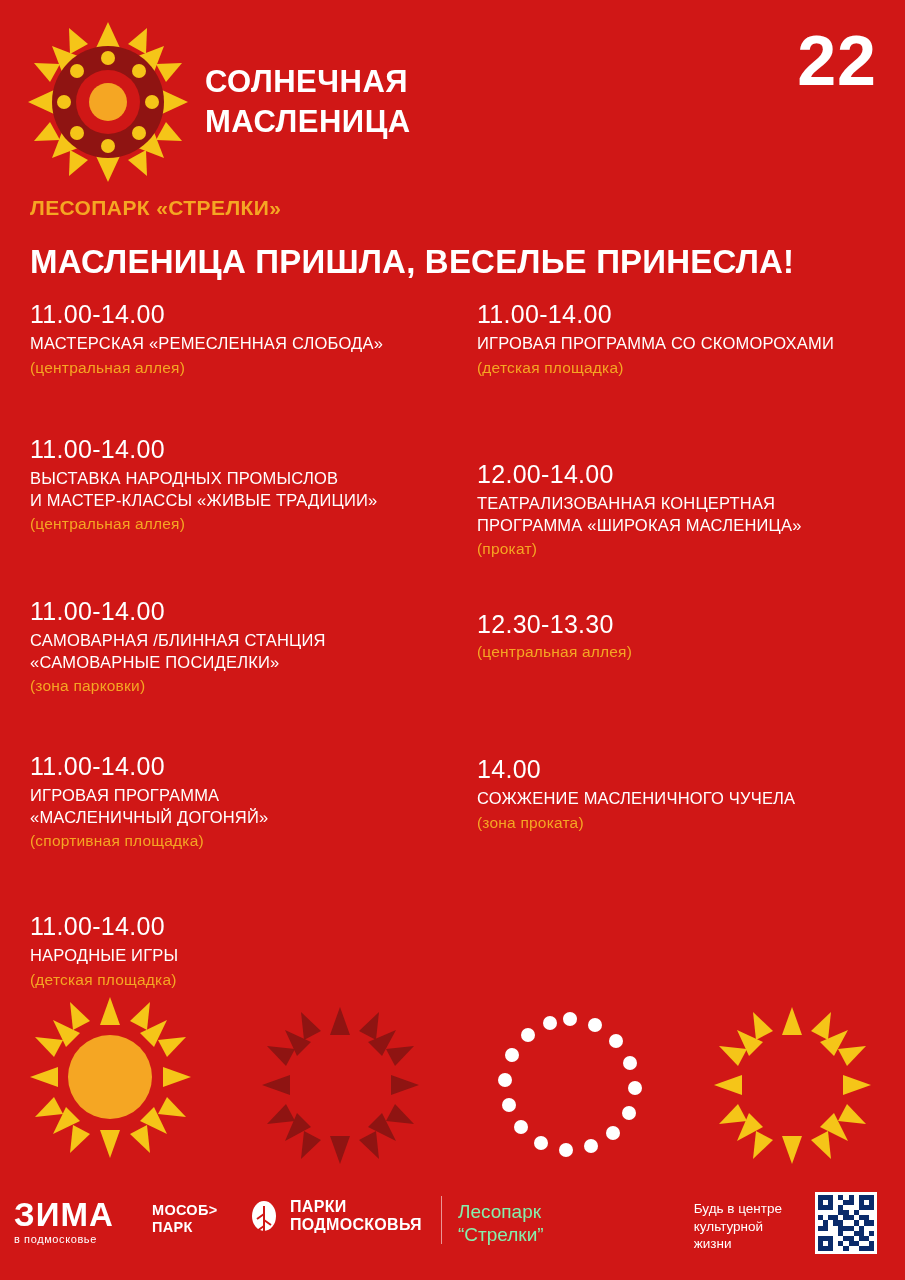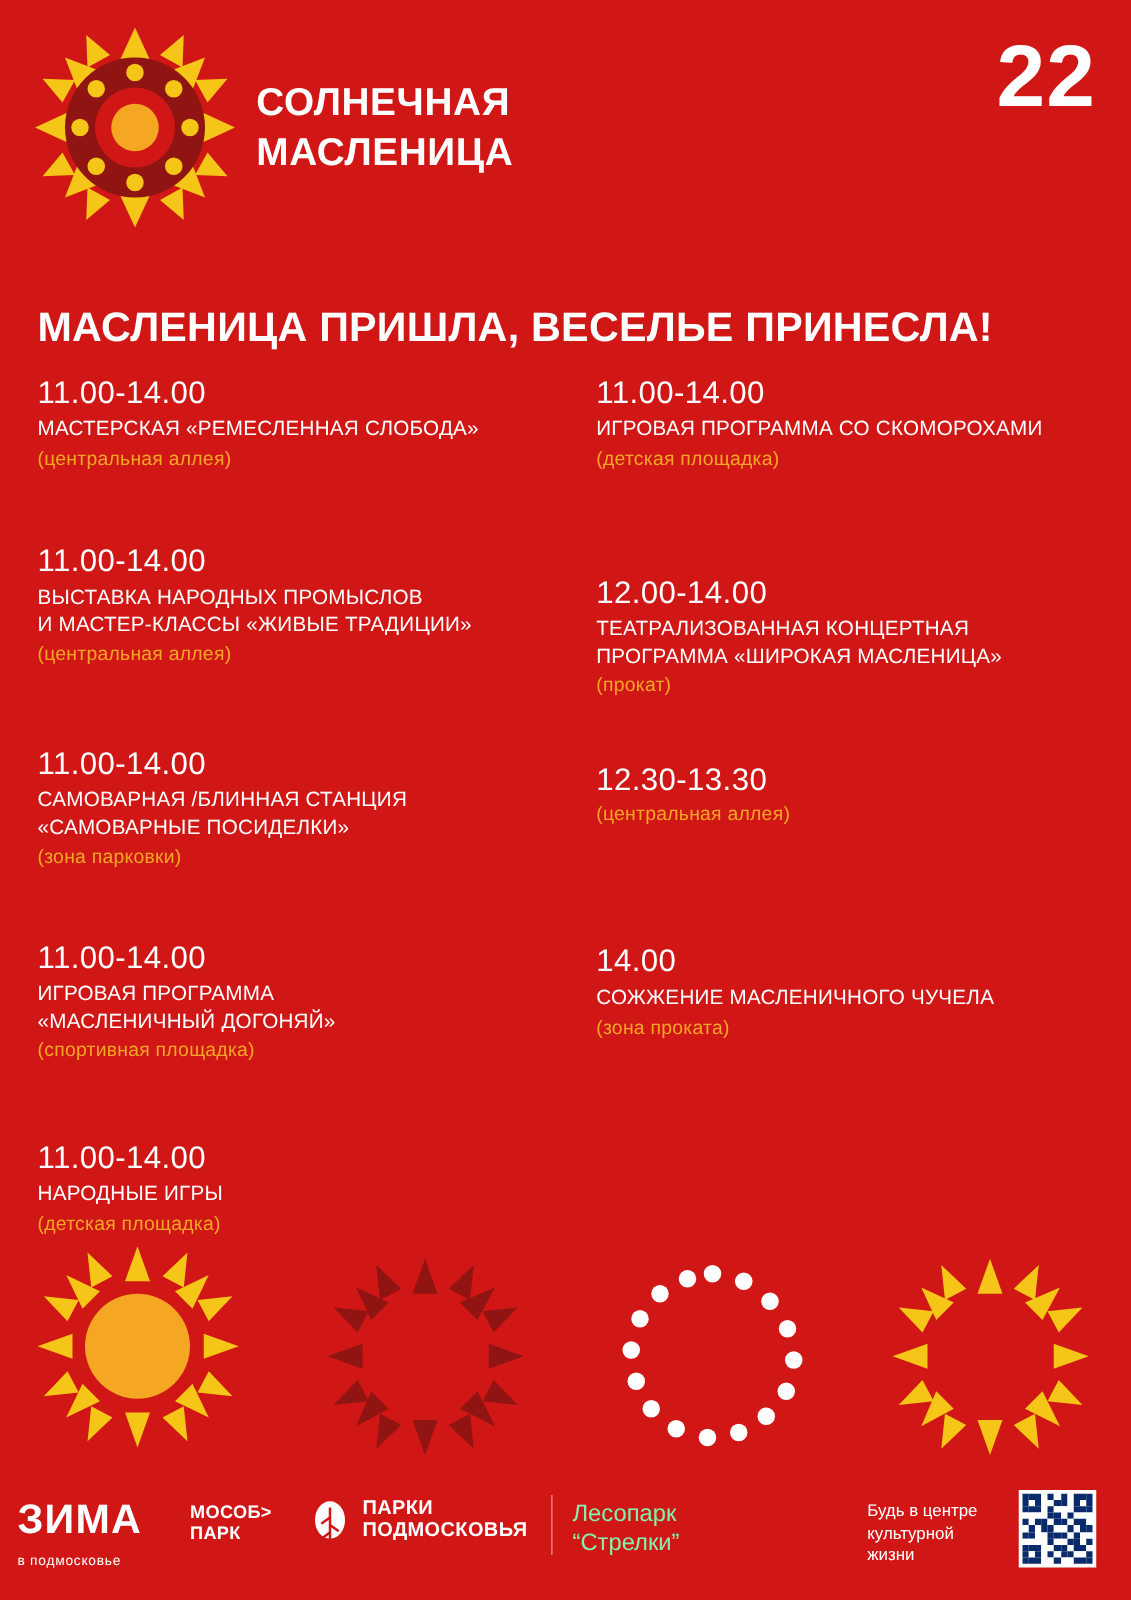--- a/index.html
+++ b/index.html
@@ -169,21 +169,21 @@
   }
   .f-zima .z-main {
     font-size: 33px;
     font-weight: bold;
     letter-spacing: 1px;
     line-height: 1;
   }
   .f-zima .z-sub {
     font-size: 11px;
     letter-spacing: 0.6px;
-    margin-top: 12px;
+    margin-top: 2px;
   }
   .f-mosobl {
     position: absolute;
     left: 152px;
     top: 32px;
     font-size: 14.5px;
     font-weight: bold;
     line-height: 1.15;
     color: #ffffff;
     letter-spacing: 0.3px;
@@ -310,20 +310,21 @@
     <div class="brand-title">
       <span>Солнечная</span>
       <span>Масленица</span>
     </div>
 
     <div class="date-block">
       <div class="date-day">22</div>
     </div>
   </div>
 
+  <div class="venue">ЛЕСОПАРК «СТРЕЛКИ»</div>
   <div class="slogan">МАСЛЕНИЦА ПРИШЛА, ВЕСЕЛЬЕ ПРИНЕСЛА!</div>
 
   <div class="schedule">
 
     <div class="col col-left">
 
       <div class="event" style="top:0px;">
         <div class="event-time">11.00-14.00</div>
         <div class="event-name">МАСТЕРСКАЯ «РЕМЕСЛЕННАЯ СЛОБОДА»</div>
         <div class="event-place">(центральная аллея)</div>

